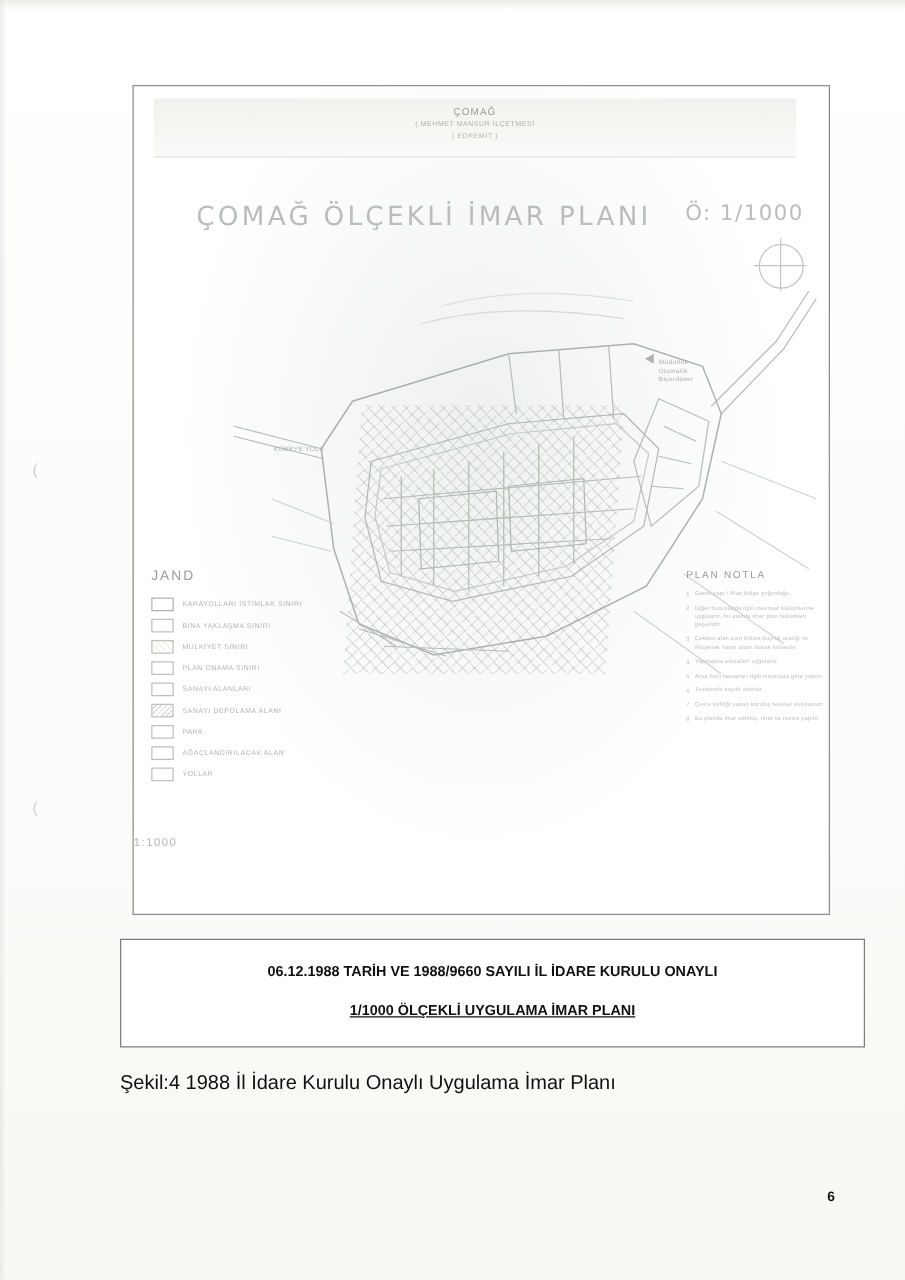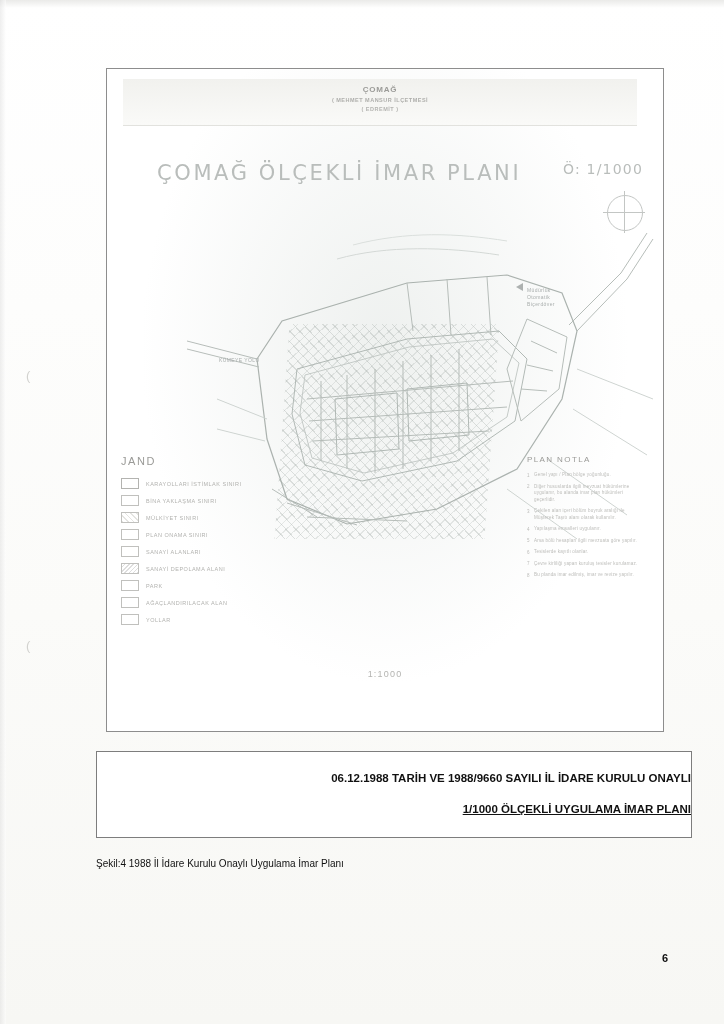--- a/index.html
+++ b/index.html
@@ -52,21 +52,20 @@
     inset: 0;
     background:
       radial-gradient(ellipse at 50% 42%, rgba(235,238,236,.85) 0%, rgba(255,255,255,0) 62%);
   }
   .sheet-head {
     position: absolute;
     left: 16px; top: 10px; right: 26px;
     height: 46px;
     background: linear-gradient(180deg,#f1f1ee 0%, #fafaf8 100%);
     border-bottom: 1px solid #e2e2de;
-    font-weight: bold;
   }
   .sheet-head .title1 {
     position: absolute;
     top: 6px; left: 0; right: 0;
     text-align: center;
     font-size: 8px;
     letter-spacing: .8px;
     color: #9b9b98;
   }
   .sheet-head .title2 {
@@ -94,21 +93,21 @@
     font-size: 21px;
     letter-spacing: 2.6px;
     color: #b9bdbb;
     font-family: "DejaVu Sans", sans-serif;
     white-space: nowrap;
   }
   .map-scale-title {
     position: absolute;
     right: 20px;
     top: 92px;
-    font-size: 14px;
+    font-size: 17px;
     letter-spacing: 1.2px;
     color: #b9bdbb;
     font-family: "DejaVu Sans", sans-serif;
   }
 
   
   .compass {
     position: absolute;
     right: 18px;
     top: 122px;
@@ -182,21 +181,21 @@
   .legend-label {
     font-size: 5.5px;
     letter-spacing: .5px;
     color: #b2b2af;
     white-space: nowrap;
   }
 
   
   .notes {
     position: absolute;
-    right: 24px;
+    right: 2px;
     top: 386px;
     width: 112px;
   }
   .notes-title {
     font-size: 8px;
     letter-spacing: 1.4px;
     color: #9a9a97;
     margin-bottom: 8px;
     text-align: left;
   }
@@ -215,21 +214,21 @@
     font-size: 4.5px;
     line-height: 1.45;
     color: #bcbcb9;
     letter-spacing: .2px;
   }
 
   .scale-caption {
     position: absolute;
     left: 0; right: 0;
     top: 600px;
-    text-align: center;
+    text-align: left;
     font-size: 9px;
     letter-spacing: 1.2px;
     color: #b4b4b1;
   }
 
   
   .ann {
     position: absolute;
     font-size: 5px;
     color: #a9aead;
@@ -243,33 +242,33 @@
     left: 96px;
     top: 751px;
     width: 594px;
     height: 85px;
     border: 1.3px solid #7d7d7d;
     background: #fff;
   }
   .caption-line {
     position: absolute;
     left: 0; right: 0;
-    text-align: right;
+    text-align: center;
     font-size: 11.5px;
     color: #111;
     font-weight: 700;
   }
   .caption-line.l1 { top: 20px; }
   .caption-line.l2 { top: 51px; text-decoration: underline; }
 
   .figure-caption {
     position: absolute;
     left: 96px;
     top: 858px;
-    font-size: 10px;
+    font-size: 16px;
     color: #111;
   }
 
   .page-number {
     position: absolute;
     right: 56px;
     top: 952px;
     font-size: 11px;
     color: #111;
     font-weight: 700;

